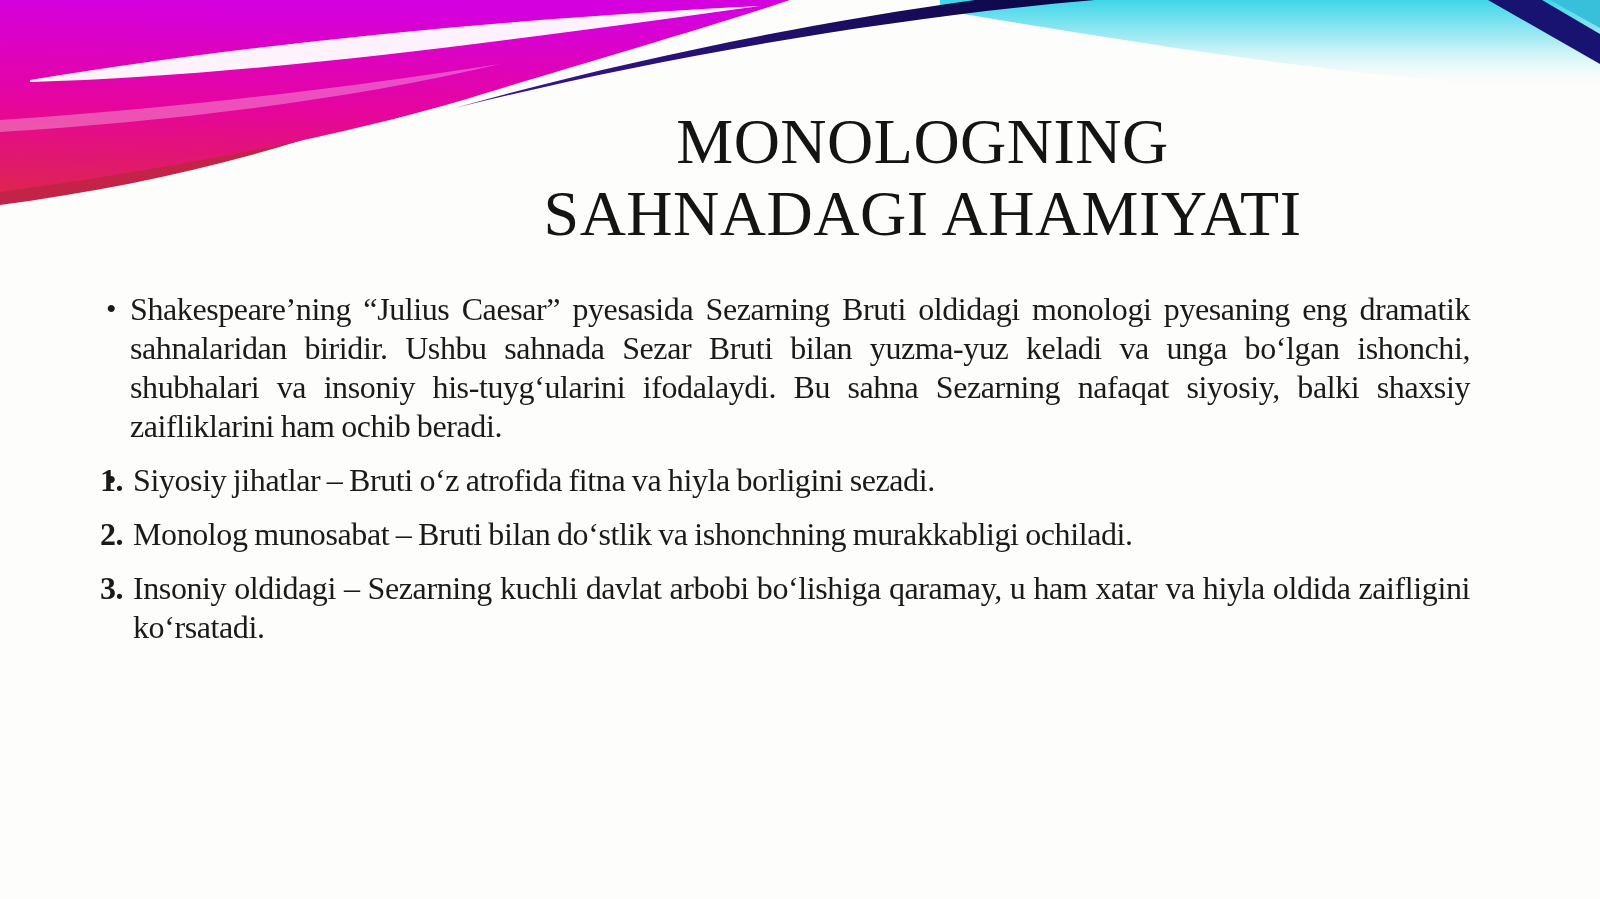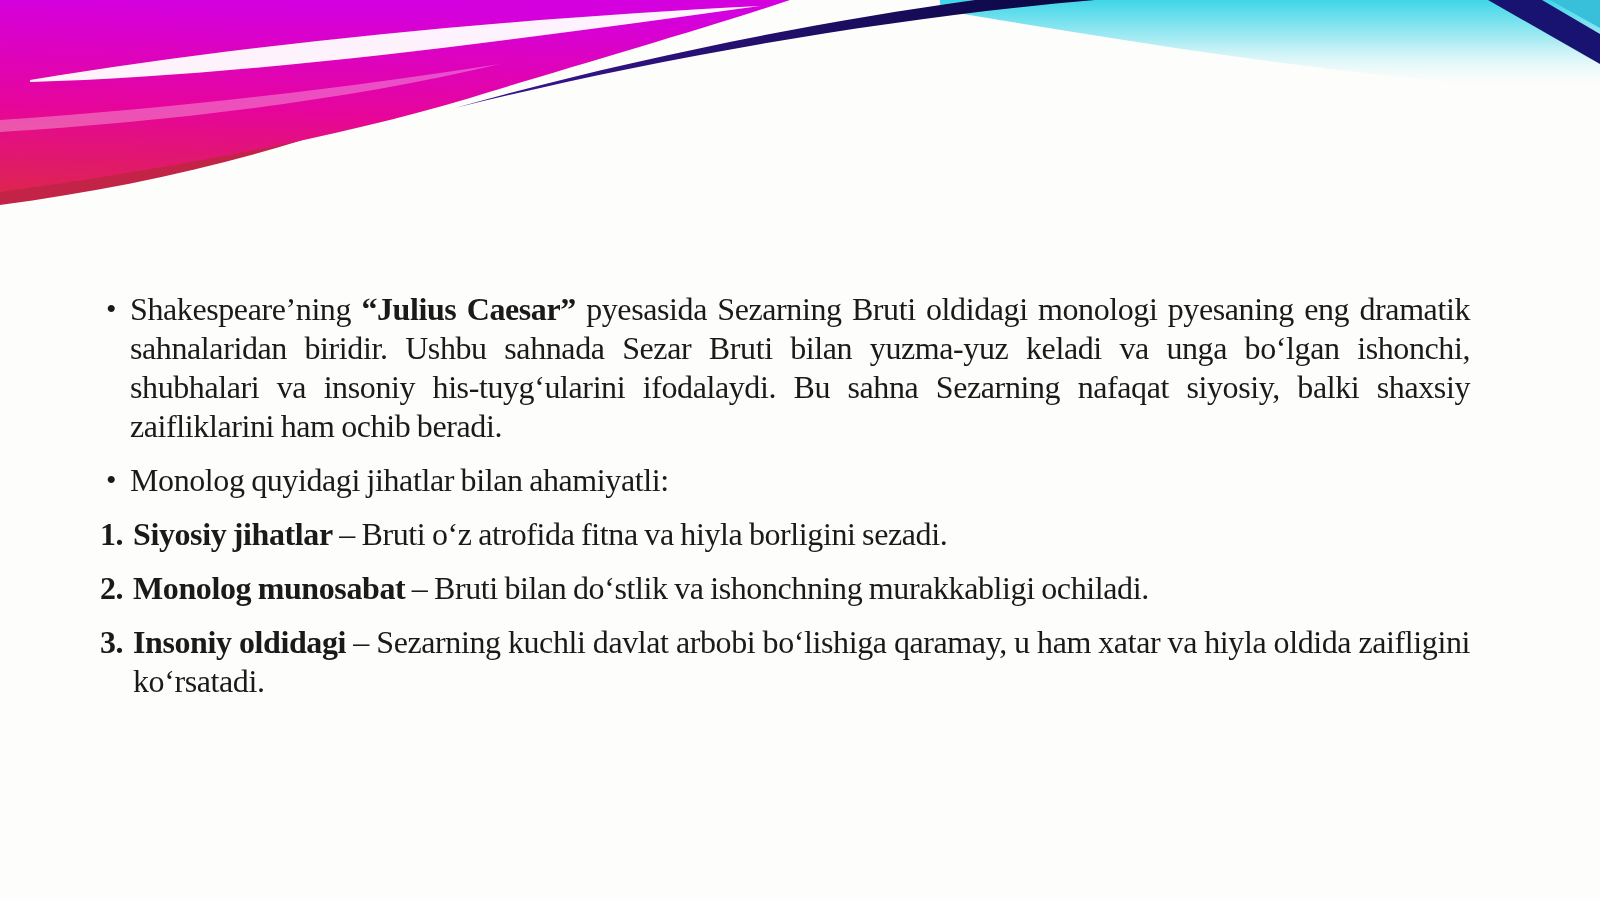--- a/index.html
+++ b/index.html
@@ -43,21 +43,21 @@
   .para {
     position: relative;
     margin: 0 0 15px 0;
     font-size: 32px;
     line-height: 39px;
     letter-spacing: -0.4px;
     word-spacing: -1px;
     text-align: justify;
     color: #1a1a1a;
   }
-  .para strong { font-weight: 700; }
+  .para strong { font-weight: 400; }
   .bullet { padding-left: 30px; }
   .bullet .marker {
     position: absolute;
     left: 6px;
     top: -1px;
     font-size: 30px;
   }
   .numbered { padding-left: 33px; }
   .numbered .num {
     position: absolute;
@@ -92,29 +92,33 @@
     <path d="M0 150 C140 148 300 120 430 92 C300 150 150 185 0 205 Z" fill="#c22347"></path>
     <path d="M0 0 L790 0 C700 30 560 70 470 98 C330 140 150 172 0 192 Z" fill="url(#gMag)"></path>
     <path d="M30 80 C260 42 520 18 760 6 C540 36 260 76 30 82 Z" opacity="0.95" fill="#ffffff"></path>
     <path d="M0 120 C180 108 360 86 500 64 C340 102 160 122 0 132 Z" opacity="0.3" fill="#ffffff"></path>
     <path d="M940 0 L1600 0 L1600 92 C1390 84 1140 44 940 10 Z" fill="url(#gCyan)"></path>
     <path d="M455 108 C640 62 880 18 1095 0 L975 0 C800 24 610 64 455 108 Z" fill="url(#gNavy)"></path>
     <path d="M1488 0 L1600 64 L1600 34 L1542 0 Z" fill="#181270"></path>
     <path d="M1550 0 L1600 0 L1600 28 Z" fill="#38c0da"></path>
   </svg>
 
+  <h1 class="title">
+    <span class="tl">MONOLOGNING</span>
+    <span class="tl">SAHNADAGI AHAMIYATI</span>
+  </h1>
 
   <div class="content">
 
     <div class="para bullet">
       <span class="marker">•</span><span>Shakespeare’ning </span><strong>“Julius Caesar”</strong><span> pyesasida Sezarning Bruti oldidagi monologi pyesaning eng dramatik sahnalaridan biridir. Ushbu sahnada Sezar Bruti bilan yuzma-yuz keladi va unga boʻlgan ishonchi, shubhalari va insoniy his-tuygʻularini ifodalaydi. Bu sahna Sezarning nafaqat siyosiy, balki shaxsiy zaifliklarini ham ochib beradi.</span>
     </div>
 
     <div class="para bullet">
-      <span class="marker">•</span><span>Monolog quyidagi jihatlar bilan ahamiyatli:</span>
+      <span class="marker">•</span>
     </div>
 
     <div class="para numbered">
       <span class="num">1.</span><strong>Siyosiy jihatlar</strong><span> – Bruti oʻz atrofida fitna va hiyla borligini sezadi.</span>
     </div>
 
     <div class="para numbered">
       <span class="num">2.</span><strong>Monolog munosabat</strong><span> – Bruti bilan doʻstlik va ishonchning murakkabligi ochiladi.</span>
     </div>
 

